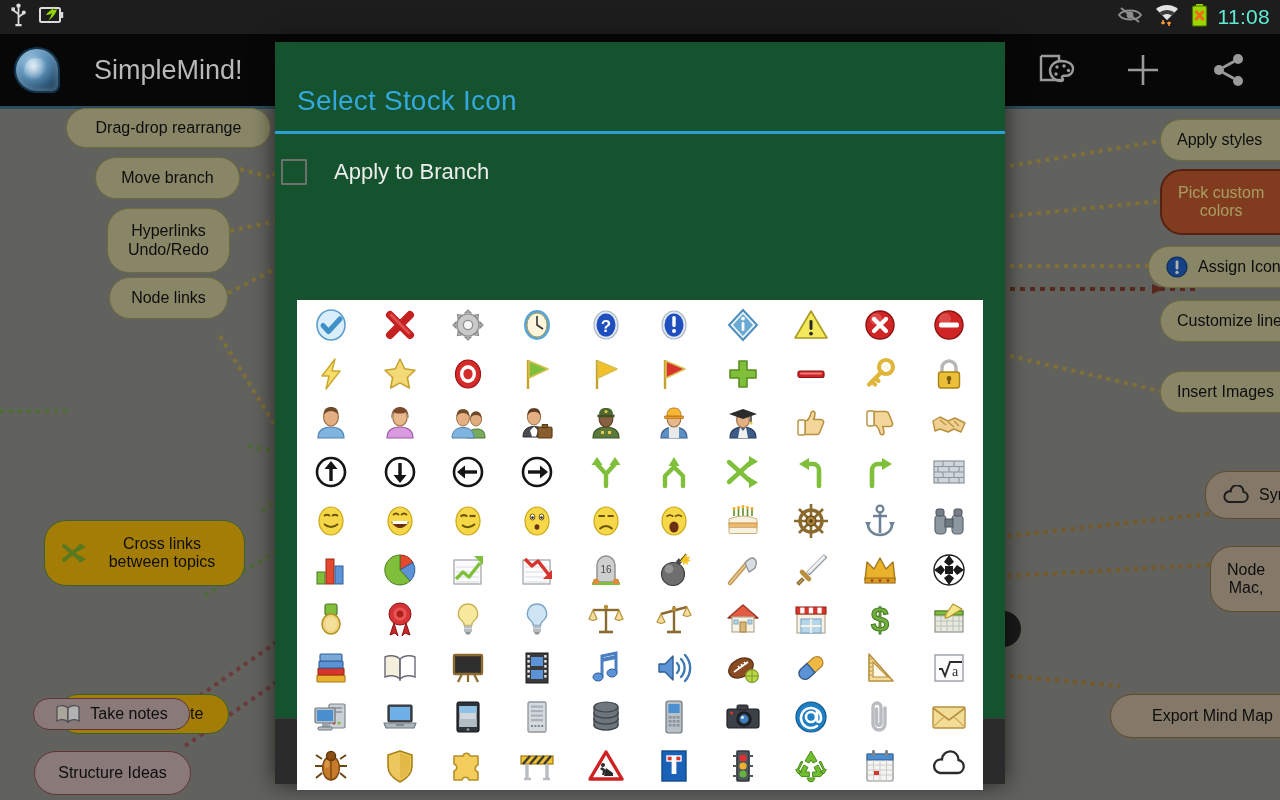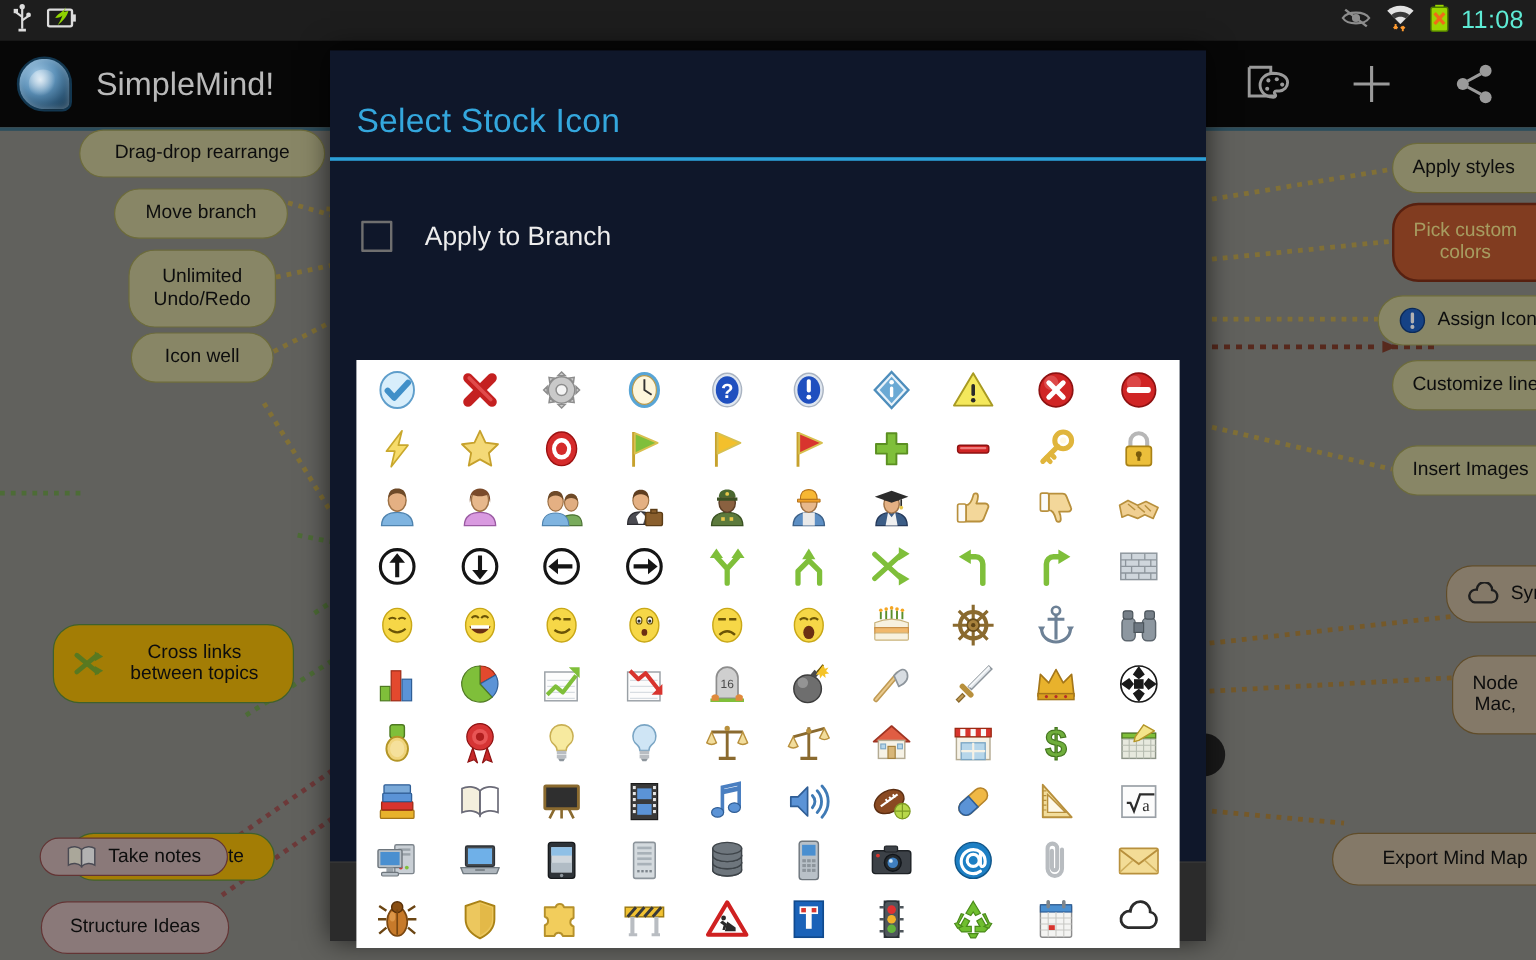--- a/index.html
+++ b/index.html
@@ -29,21 +29,21 @@
       radial-gradient(circle at 36% 30%, #9fc6e3 0%, #5d91b8 38%, #2d5777 70%, #15344b 100%);
     border:2px solid #0d2troduce; border:2px solid #12364f;
     box-shadow:inset 0 0 6px rgba(255,255,255,.35);
     position:relative; overflow:hidden;
   }
   #applogo::after{
     content:""; position:absolute; left:18%; top:22%; width:58%; height:56%;
     background:radial-gradient(ellipse at 40% 35%, rgba(255,255,255,.75), rgba(255,255,255,0) 62%);
     border-radius:50%;
   }
-  #apptitle{ color:#b9b9b9; font-size:27px; margin-left:20px; }
+  #apptitle{ color:#b9b9b9; font-size:27px; margin-left:34px; }
   #appactions{ margin-left:auto; display:flex; align-items:center; gap:44px; padding-right:16px; }
   .act-ico{ width:42px; height:42px; display:flex; align-items:center; justify-content:center; }
 
   
   #canvas{
     position:absolute; left:0; top:106px; width:1280px; height:694px;
     background:#8b8b86; overflow:hidden; z-index:1;
   }
   #canvas::before{
     content:""; position:absolute; inset:0; background:rgba(0,0,0,.30);
@@ -62,33 +62,33 @@
   .n-olive{ background:#c3c193; border:1.5px solid #9c9a55; }
   .n-green{ background:#eab308; border:1.5px solid #5b8b3f; }
   .n-rose { background:#c6aeae; border:1.5px solid #8e4b4b; }
   .n-tan  { background:#bdae95; border:1.5px solid #8a6d3b; }
   .n-brick{ background:#b5良; background:#b9572f; border:2px solid #7d2f17; color:#efe08a; }
   .node .nicon{ margin-right:9px; display:inline-flex; flex:0 0 auto; }
 
   
   #dialog{
     position:absolute; left:275px; top:42px; width:730px; height:742px;
-    background:#0f172a; z-index:10;
+    background:#14532d; z-index:10;
     box-shadow:0 0 22px rgba(0,0,0,.65);
     display:flex; flex-direction:column;
   }
   #dlg-head{ height:89px; position:relative; flex:0 0 auto; }
   #dlg-title{
     position:absolute; left:22px; bottom:14px; color:#34a7dd;
     font-size:28px; letter-spacing:.2px;
   }
   #dlg-rule{ height:3px; background:#2c9fd6; flex:0 0 auto; }
   #dlg-body{ flex:1 1 auto; position:relative; }
 
-  #applyrow{ position:absolute; left:26px; top:25px; display:flex; align-items:center;margin-top:25px; }
+  #applyrow{ position:absolute; left:6px; top:25px; display:flex; align-items:center; }
   #applybox{
     width:26px; height:26px; border:2px solid #6f6f6f; background:transparent; border-radius:1px;
   }
   #applylabel{ color:#ededed; font-size:22px; margin-left:27px; }
 
   #gridpanel{
     position:absolute; left:22px; top:166px; width:686px; height:490px;
     background:#fff;
     display:grid; grid-template-columns:repeat(10,1fr); grid-template-rows:repeat(10,1fr);
   }
@@ -146,25 +146,25 @@
 
     <div class="bg-circle" style="left:985px; top:505px;"></div>
 
     <div class="node n-olive" style="left:66px; top:2px; width:205px; height:40px;">
       <span>Drag-drop rearrange</span>
     </div>
     <div class="node n-olive" style="left:95px; top:51px; width:145px; height:42px;justify-content:center;">
       <span>Move branch</span>
     </div>
     <div class="node n-olive" style="left:107px; top:102px; width:123px; height:65px;">
-      <span>Unlimited
+      <span>Hyperlinks
 Undo/Redo</span>
     </div>
     <div class="node n-olive" style="left:109px; top:171px; width:119px; height:42px;">
-      <span>Icon well</span>
+      <span>Node links</span>
     </div>
 
     <div class="node n-green" style="left:44px; top:414px; width:201px; height:66px; justify-content:flex-start;">
       <span class="nicon">
         <svg width="26" height="24" viewBox="0 0 26 24">
           <g stroke="#7fae2f" stroke-width="4" fill="none" stroke-linecap="round">
             <path d="M3 5 L20 19"></path>
               <path d="M3 19 L20 5"></path>
           </g>
           <path d="M18 2 l7 4 l-7 4 z" fill="#7fae2f"></path>

